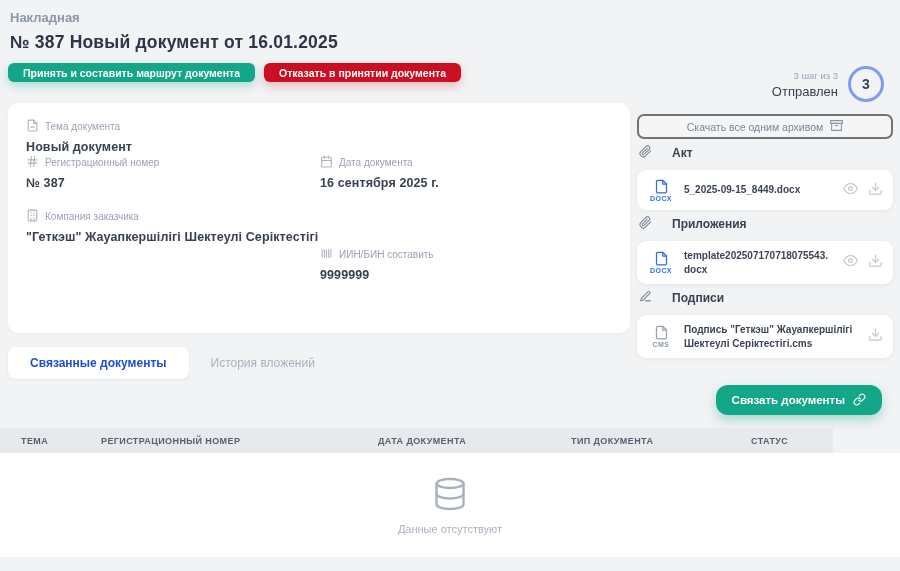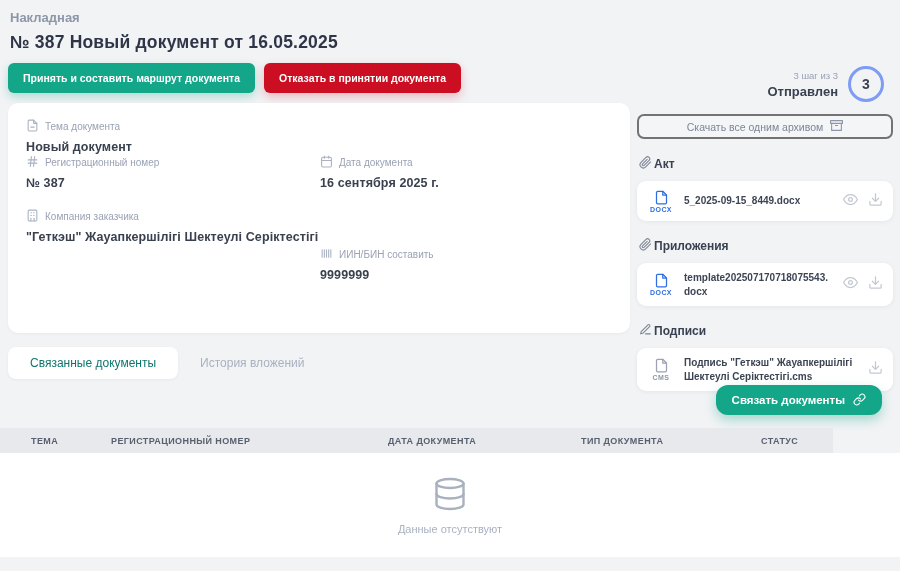--- a/index.html
+++ b/index.html
@@ -13,30 +13,30 @@
   }
   .page { position:absolute; inset:0; width:900px; height:571px; }
 
   
   .header { position:absolute; left:10px; top:10px; }
   .kicker { font-size:13px; font-weight:bold; color:#8e97a8; }
   .title  { font-size:17.5px; font-weight:800; color:#2e3547; margin-top:7px; letter-spacing:.2px; }
 
   
   .actions { position:absolute; left:8px; top:63px; display:flex; gap:9px; }
-  .btn { border:none; cursor:pointer; border-radius:6px; height:30px; padding:0 15px;
+  .btn { border:none; cursor:pointer; border-radius:6px; height:19px; padding:0 15px;
          font-family:inherit; font-size:10.5px; font-weight:bold; color:#fff; white-space:nowrap; }
   .btn-accept { background:#13a689; box-shadow:0 4px 10px rgba(19,166,137,.30); }
   .btn-reject { background:#cb0e22; box-shadow:0 4px 10px rgba(203,14,34,.25); }
 
   
   .progress { position:absolute; right:16px; top:66px; display:flex; align-items:center; gap:10px; }
   .progress-text { text-align:right; }
   .progress-step { font-size:9.5px; color:#9aa2b3; }
-  .progress-status { font-size:13px; font-weight:bold; color:#3a4252; margin-top:3px; }
+  .progress-status { font-size:13px; font-weight:normal; color:#3a4252; margin-top:3px; }
   .ring { width:36px; height:36px; border-radius:50%; border:3px solid #7f9cf5;
           display:flex; align-items:center; justify-content:center;
           font-size:14px; font-weight:bold; color:#3a4252; background:transparent; }
 
   
   .card { position:absolute; left:8px; top:103px; width:622px; height:230px;
           background:#fff; border-radius:10px; box-shadow:0 1px 3px rgba(40,50,70,.05); padding:16px 18px; }
   .field { position:absolute; }
   .field-label { display:flex; align-items:center; gap:6px; font-size:10px; color:#9aa2b3; }
   .field-label svg { width:13px; height:13px; stroke:#aab2c0; }
@@ -47,66 +47,66 @@
   .f-customer { left:18px; top:106px; }
   .f-executor { left:18px; top:144px; }
   .f-iin      { left:312px; top:144px;}
 
   
   .panel { position:absolute; left:637px; top:114px; width:256px; }
   .dl-all { width:100%; height:25px; border:2px solid #737373; border-radius:7px; background:#f4f5f7;
             display:flex; align-items:center; justify-content:center; gap:7px;
             font-family:inherit; font-size:10.5px; color:#7d8696; cursor:pointer; }
   .dl-all svg { width:13px; height:13px; stroke:#8d96a6; }
-  .section-head { display:flex; align-items:center; gap:2px; margin:17px 0 9px 2px;
+  .section-head { display:flex; align-items:center; gap:20px; margin:6px 0 9px 2px;
                   font-size:12px; font-weight:bold; color:#3a4252; }
   .section-head svg { width:13px; height:13px; stroke:#7d8696; }
   .file-card { background:#fff; border-radius:9px; padding:8px 10px; display:flex; align-items:center;
                gap:9px; box-shadow:0 1px 4px rgba(40,50,70,.07); min-height:40px; }
   .ficon { display:flex; flex-direction:column; align-items:center; width:28px; flex:0 0 28px; }
   .ficon svg { width:15px; height:15px; }
   .ficon span { font-size:7px; font-weight:bold; letter-spacing:.4px; margin-top:1px; }
   .ficon-docx svg { stroke:#2e6ee5; } .ficon-docx span { color:#2e6ee5; }
   .ficon-cms  svg { stroke:#9aa2b3; } .ficon-cms  span { color:#8d96a6; }
   .fname { flex:1; font-size:10px; font-weight:bold; color:#3c4454; word-break:break-all; line-height:1.35; }
   .facts { display:flex; align-items:center; gap:10px; }
   .facts svg { width:15px; height:15px; stroke:#c3c9d2; cursor:pointer; }
 
   
   .tabs { position:absolute; left:8px; top:347px; display:flex; align-items:center; }
   .tab { height:32px; display:flex; align-items:center; padding:0 22px; font-size:12px;
          border-radius:8px; cursor:pointer; }
-  .tab-active { background:#fff; color:#0f766e; font-weight:normal; box-shadow:0 1px 3px rgba(40,50,70,.06); }
+  .tab-active { background:#fff; color:#1d4ed8; font-weight:bold; box-shadow:0 1px 3px rgba(40,50,70,.06); }
   .tab-inactive { color:#a9b1bf; }
 
   
   .btn-link { position:absolute; right:18px; top:385px; height:30px; border:none; border-radius:12px;
               background:#13a689; color:#fff; font-family:inherit; font-size:11.5px; font-weight:bold;
               padding:0 16px; display:flex; align-items:center; gap:8px; cursor:pointer;
               box-shadow:0 5px 12px rgba(19,166,137,.35); }
   .btn-link svg { width:13px; height:13px; stroke:#fff; }
 
   
   .thead { position:absolute; left:0; top:428px; width:833px; height:25px; background:#e7e9ec;
            display:grid; grid-template-columns:80px 277px 193px 180px 1fr; align-items:center;
-           padding-left:31px; }
+           padding-left:21px; }
   .th { font-size:9px; font-weight:bold; color:#58606f; letter-spacing:.4px; }
   .tbody { position:absolute; left:0; top:453px; width:900px; height:104px; background:#fff;
            display:flex; flex-direction:column; align-items:center; justify-content:center; }
   .empty svg { width:36px; height:36px; stroke:#a9b1bf; display:block; margin:0 auto; }
   .empty-text { font-size:11px; color:#a9b1bf; margin-top:11px; text-align:center; }
 </style>
 </head>
 <body>
 
 <div class="page">
 
   <div class="header">
     <div class="kicker">Накладная</div>
-    <div class="title">№ 387 Новый документ от 16.05.2025</div>
+    <div class="title">№ 387 Новый документ от 16.01.2025</div>
   </div>
 
   <div class="actions">
     <button class="btn btn-accept">Принять и составить маршрут документа</button>
     <button class="btn btn-reject">Отказать в принятии документа</button>
   </div>
 
   <div class="progress">
     <div class="progress-text">
       <div class="progress-step">3 шаг из 3</div>

